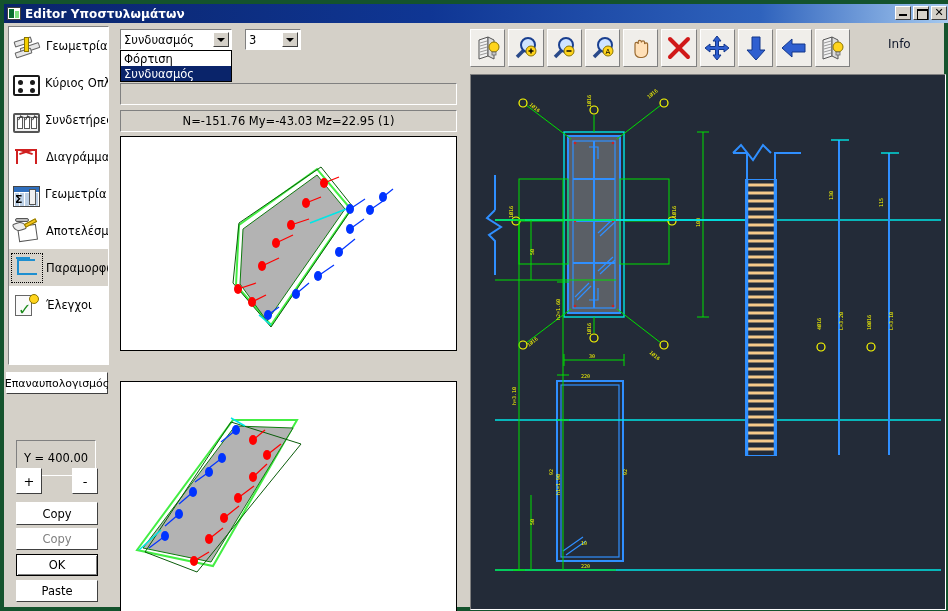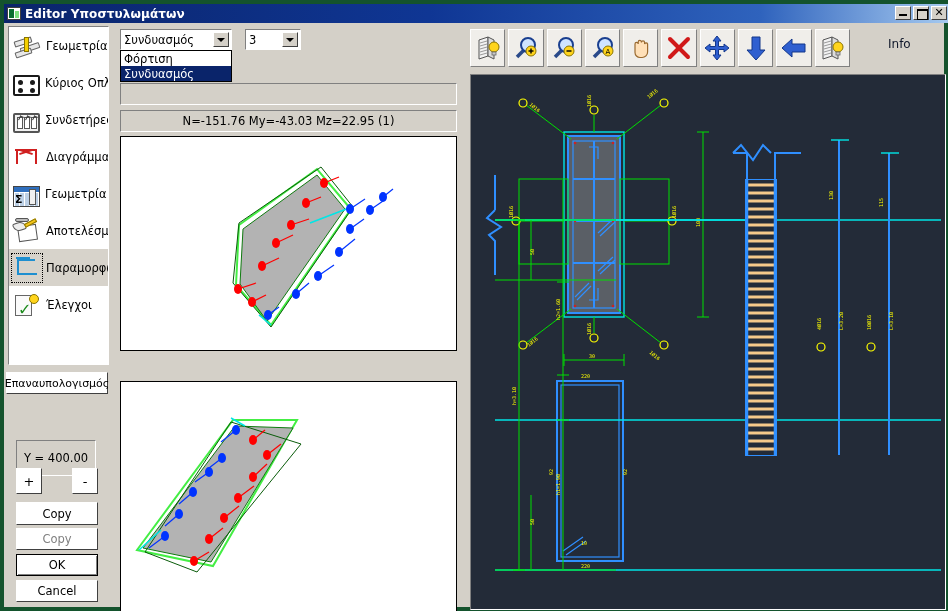--- a/index.html
+++ b/index.html
@@ -431,21 +431,21 @@
     </div>
   </div>
 
   <div class="btn" id="btn-recalc">Επαναυπολογισμός</div>
   <div id="ybox">Y = 400.00</div>
   <div class="btn" id="btn-plus">+</div>
   <div class="btn" id="btn-minus">-</div>
   <div class="btn" id="btn-copy">Copy</div>
   <div class="btn disabled" id="btn-paste">Copy</div>
   <div class="btn default" id="btn-ok">OK</div>
-  <div class="btn" id="btn-cancel">Cancel</div>
+  <div class="btn" id="btn-cancel">Paste</div>
 
   <div id="middle">
 
     <div class="combo" id="combo-type">
       <span>Συνδυασμός</span>
       <span class="arrow-box">
           <span class="tri-down"></span>
         </span>
     </div>
 

